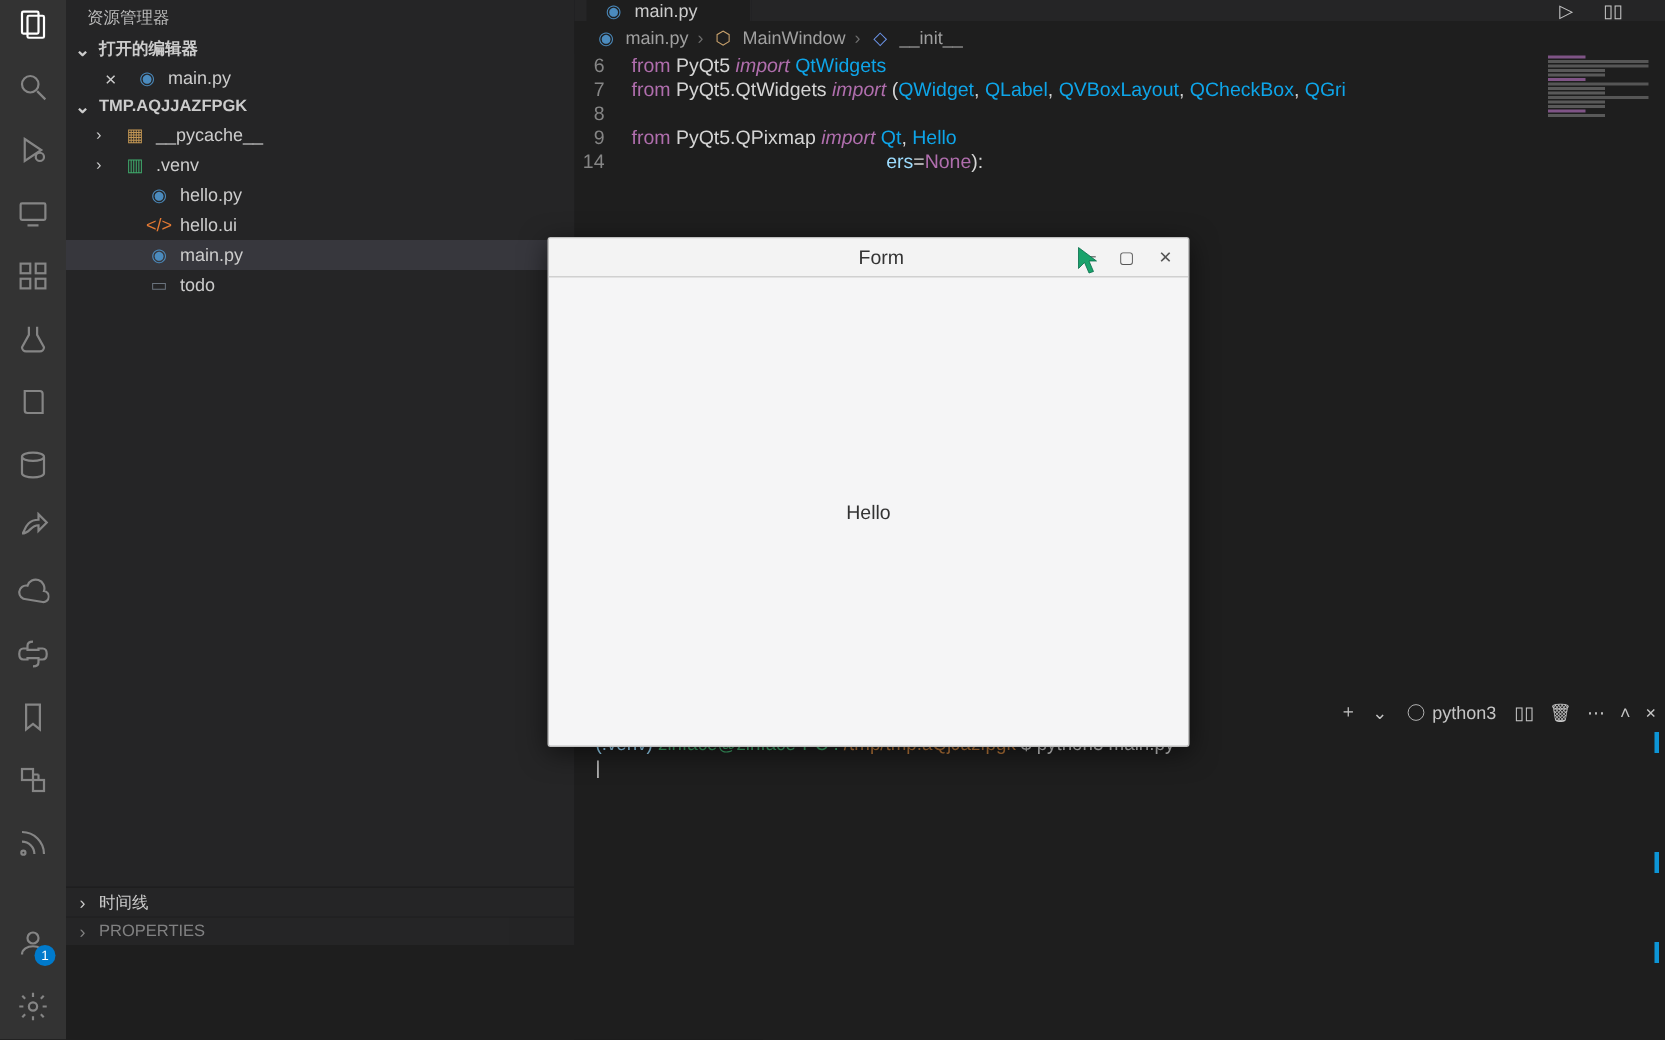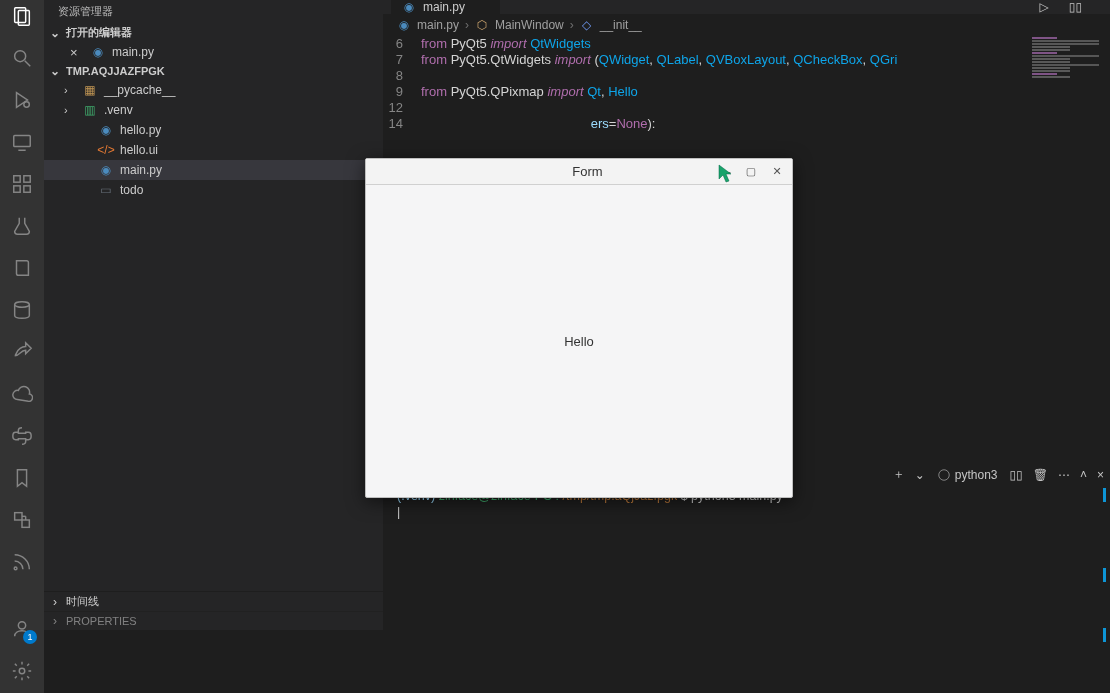--- a/index.html
+++ b/index.html
@@ -294,24 +294,20 @@
       <div class="code-line">
         <span class="lineno">7</span>
         <span class="tok"><span class="kw">from</span> <span class="mod">PyQt5.QtWidgets</span> <span class="imp">import</span> <span class="punc">(</span><span class="name">QWidget</span><span class="punc">,</span> <span class="name">QLabel</span><span class="punc">,</span> <span class="name">QVBoxLayout</span><span class="punc">,</span> <span class="name">QCheckBox</span><span class="punc">,</span> <span class="name">QGri</span></span>
       </div>
       <div class="code-line">
         <span class="lineno">8</span>
       </div>
       <div class="code-line">
         <span class="lineno">9</span>
         <span class="tok"><span class="kw">from</span> <span class="mod">PyQt5.QPixmap</span> <span class="imp">import</span> <span class="name">Qt</span><span class="punc">,</span> <span class="name">Hello</span></span>
-      </div>
-      <div class="code-line">
-        <span class="lineno">12</span>
-        <span class="tok"></span>
       </div>
       <div class="code-line">
         <span class="lineno">14</span>
         <span class="tok">                                               <span class="id">ers</span><span class="punc">=</span><span class="none">None</span><span class="punc">)</span><span class="punc">:</span></span>
       </div>
     </div>
 
   <div class="minimap">
     <div class="mini-line kw"></div>
       <div class="mini-line long"></div>

